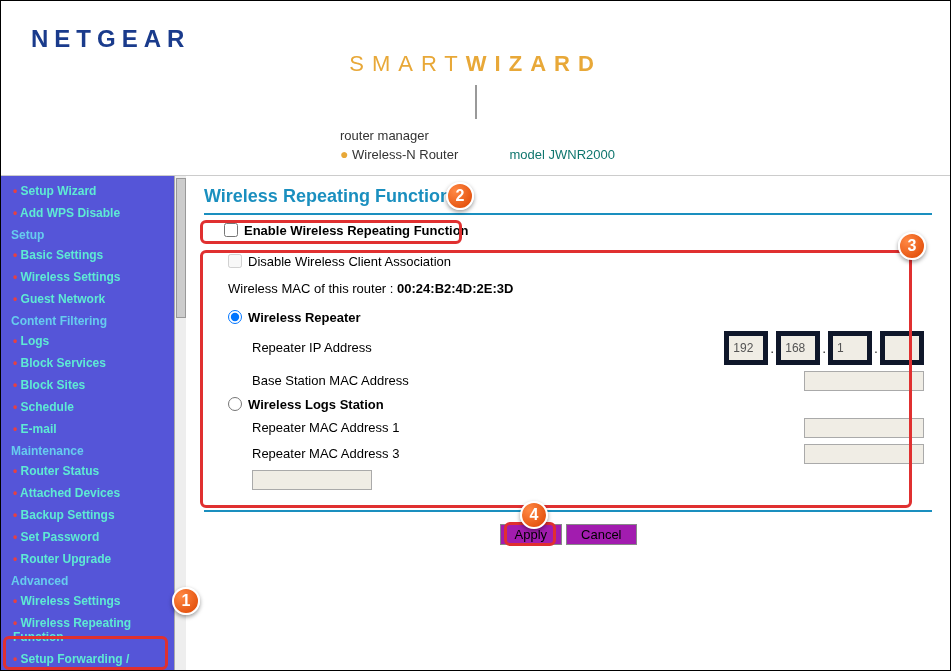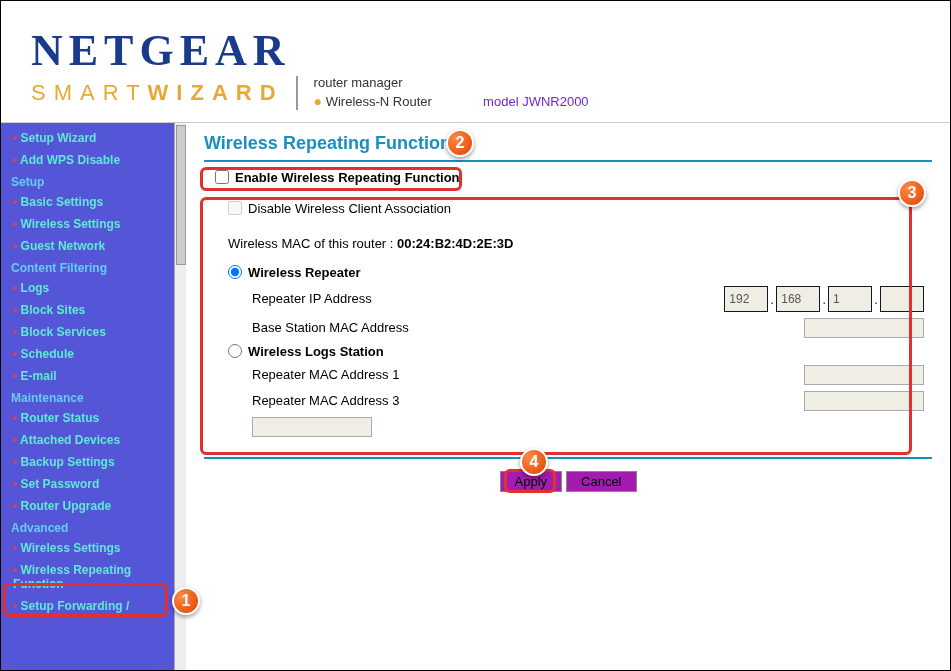--- a/index.html
+++ b/index.html
@@ -10,42 +10,42 @@
       height: 671px;
       overflow: hidden;
       border: 1px solid #000;
     }
     .header {
       background: #fff;
       padding: 24px 30px 10px 30px;
       border-bottom: 1px solid #ccc;
     }
     .netgear-logo {
-      font-family: Liberation Serif, serif;
-      font-size: 44px;
+      font-family: Liberation Sans, sans-serif;
+      font-size: 24px;
       font-weight: bold;
       letter-spacing: 6px;
       color: #1a3b8c;
     }
-    .smartwizard-row { display: flex; align-items: center; gap: 8px; margin-top: -2px; }
+    .smartwizard-row { display: flex; align-items: center; gap: 8px; margin-top: -2px; flex-direction: column; }
     .smartwizard {
       font-family: Arial, sans-serif;
       font-size: 22px;
       letter-spacing: 8px;
       color: #e8a838;
     }
     .smartwizard .wizard { font-weight: bold; }
     .divider-bar { width: 2px; height: 34px; background: #999; margin: 0 4px; }
     .header-sub {
       font-size: 13px;
       color: #333;
       line-height: 1.4;
       padding-left: 4px;
     }
-    .header-sub .model { color: #6d28d9; margin-left: 44px; }
+    .header-sub .model { color: #0f766e; margin-left: 44px; }
     .header-sub .bullet { color: #e8a838; font-size: 14px; }
     .layout { display: flex; height: calc(100% - 110px); }
     .sidebar {
       width: 185px;
       background: #5555d8;
       color: #fff;
       font-size: 12px;
       overflow-y: auto;
       flex-shrink: 0;
       position: relative;
@@ -93,43 +93,43 @@
       margin-bottom: 6px;
     }
     .hr-blue { border: none; border-top: 2px solid #1a8fbf; margin-bottom: 8px; }
     .enable-row {
       display: flex;
       align-items: center;
       gap: 6px;
       font-size: 13px;
       font-weight: bold;
       margin-bottom: 12px;
-      padding-left: 11px;
+      padding-left: 20px;
     }
     .form-body {
       padding: 4px 8px 4px 24px;
       font-size: 13px;
     }
-    .disable-row { display: flex; align-items: center; gap: 6px; margin-bottom: 20px; }
+    .disable-row { display: flex; align-items: center; gap: 6px; margin-bottom: 12px; }
     .mac-row { margin-bottom: 14px; }
     .radio-row { display: flex; align-items: center; gap: 6px; margin-bottom: 6px; font-weight: bold; }
     .field-row {
       display: flex;
       align-items: center;
       justify-content: space-between;
       margin-bottom: 6px;
       padding-left: 24px;
     }
     .field-label { flex: 1; }
     .field-inputs { display: flex; gap: 2px; align-items: center; }
     .ip-input {
       width: 44px;
       height: 20px;
       background: #f0ede5;
-      border: 1px solid #0f172a;
+      border: 5px solid #0f172a;
       font-size: 12px;
       padding: 12px 4px;
       text-align: left;
     }
     .mac-input {
       width: 120px;
       height: 20px;
       background: #f0ede5;
       border: 1px solid #aaa;
     }
@@ -195,22 +195,22 @@
   <div class="sidebar">
     <div class="sidebar-inner" id="sidebar-inner">
         <div class="nav-item">Setup Wizard</div>
         <div class="nav-item">Add WPS Disable</div>
         <div class="nav-section">Setup</div>
         <div class="nav-item">Basic Settings</div>
         <div class="nav-item">Wireless Settings</div>
         <div class="nav-item">Guest Network</div>
         <div class="nav-section">Content Filtering</div>
         <div class="nav-item">Logs</div>
+        <div class="nav-item">Block Services</div>
         <div class="nav-item">Block Sites</div>
-        <div class="nav-item">Block Services</div>
         <div class="nav-item">Schedule</div>
         <div class="nav-item">E-mail</div>
         <div class="nav-section">Maintenance</div>
         <div class="nav-item">Router Status</div>
         <div class="nav-item">Attached Devices</div>
         <div class="nav-item">Backup Settings</div>
         <div class="nav-item">Set Password</div>
         <div class="nav-item">Router Upgrade</div>
         <div class="nav-section">Advanced</div>
         <div class="nav-item">Wireless Settings</div>

